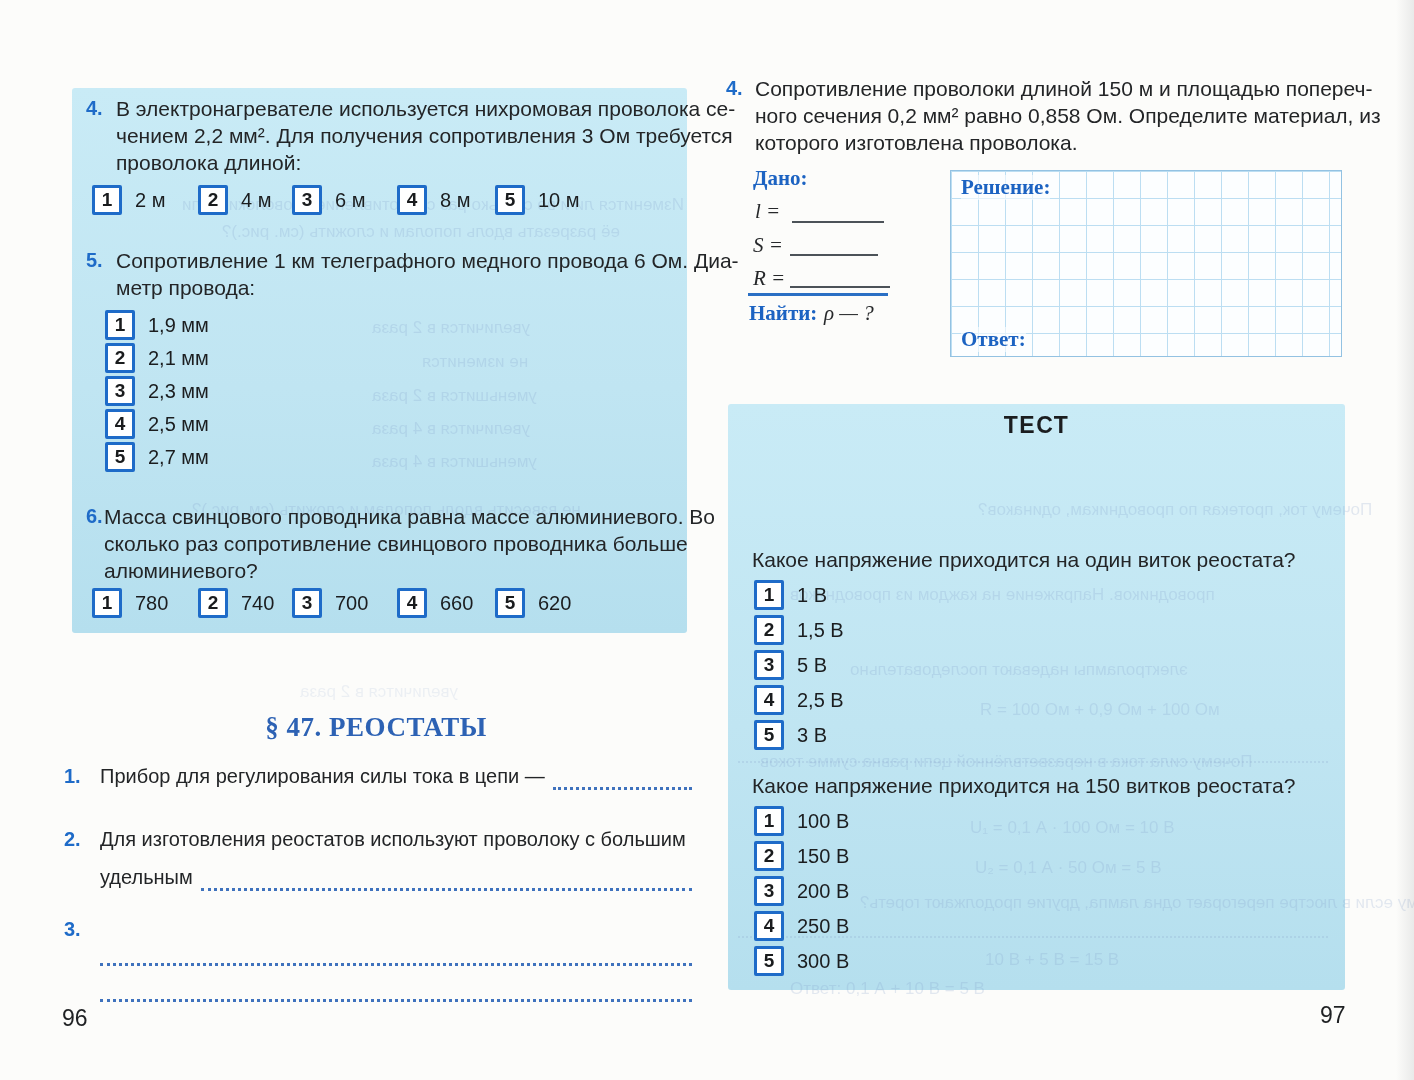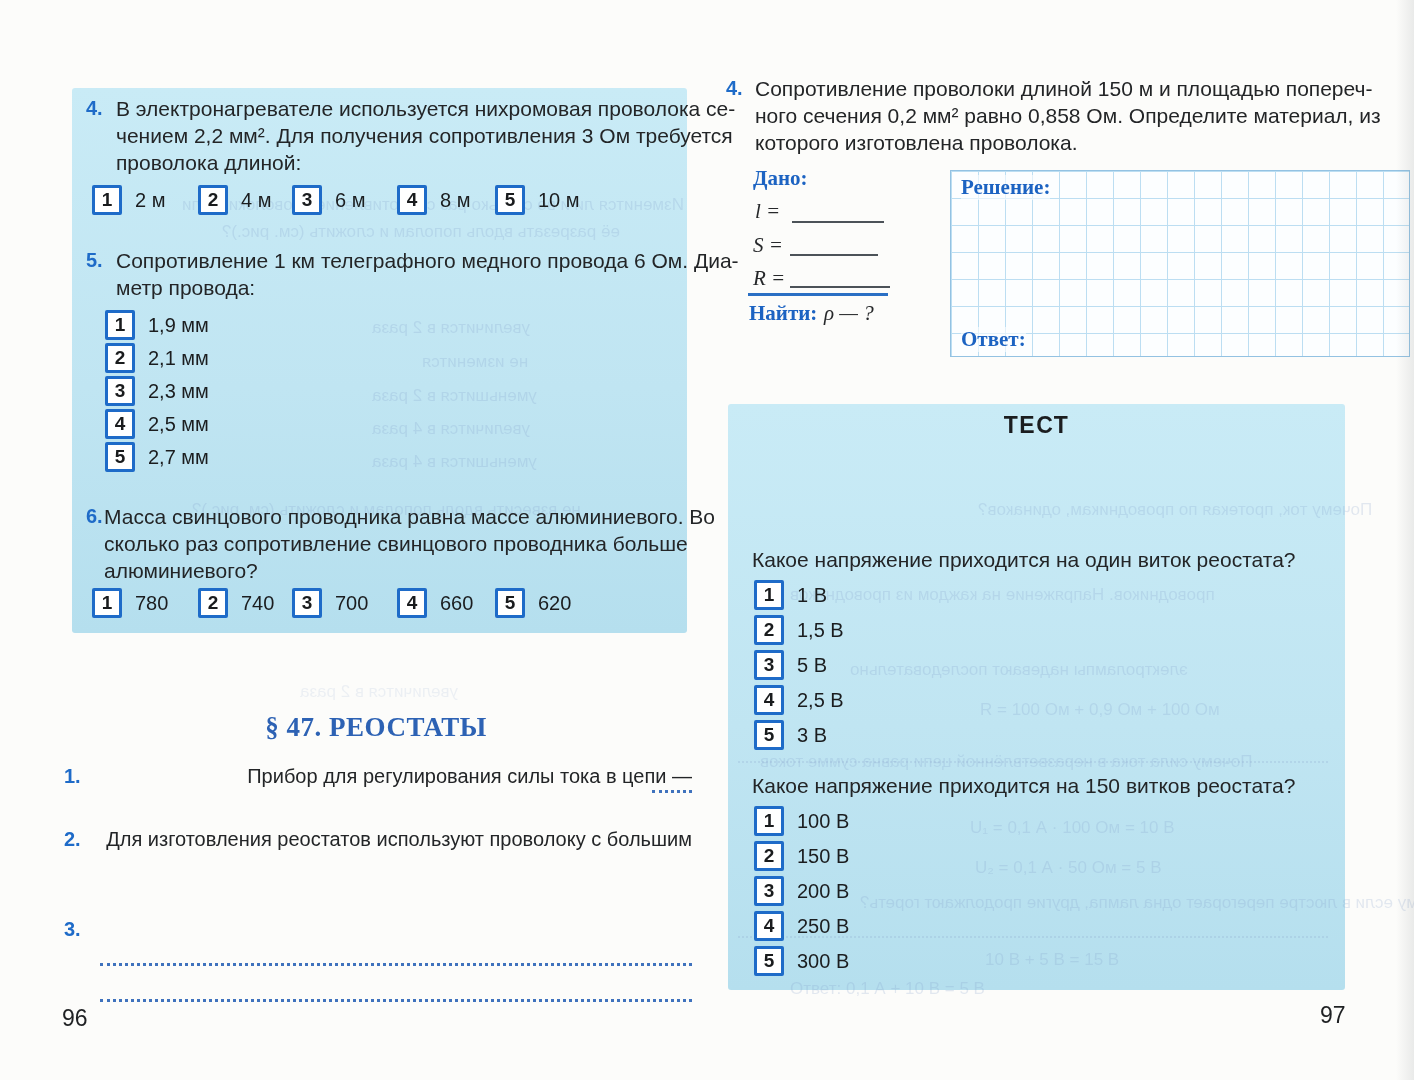--- a/index.html
+++ b/index.html
@@ -13,30 +13,30 @@
   .qtext{position:absolute;white-space:pre;font-size:21px;line-height:27px;color:#232527;}
   
   .opt{position:absolute;display:flex;align-items:center;gap:13px;font-size:20px;color:#1b1d1f;}
   .cb{display:inline-flex;align-items:center;justify-content:center;width:30px;height:30px;box-sizing:border-box;
       background:#ffffff;border:3px solid #1e6bc8;border-radius:2px;font-weight:bold;font-size:19px;color:#191b1d;}
   .ol{white-space:nowrap;}
   
   .section-title{position:absolute;font-family:"Liberation Serif",serif;font-weight:bold;font-size:27px;
       color:#2d62b4;text-align:center;letter-spacing:.5px;}
   .item-num{position:absolute;color:#1e6bc8;font-weight:bold;font-size:20px;line-height:27px;}
-  .item-line{position:absolute;display:flex;align-items:flex-end;font-size:20px;line-height:27px;color:#232527;flex-direction:column;}
+  .item-line{position:absolute;display:flex;align-items:flex-end;font-size:20px;line-height:27px;color:#232527;}
   .dots{flex:1;border-bottom:3px dotted #3f72bd;height:17px;margin-left:8px;min-width:40px;}
   .dotline{position:absolute;height:15px;border-bottom:3px dotted #3f72bd;}
   .pagenum{position:absolute;font-size:23px;color:#1f2123;}
   
   .slabel{font-family:"Liberation Serif",serif;font-weight:bold;color:#1c63c2;font-size:21px;white-space:nowrap;}
   .math{font-family:"Liberation Serif",serif;font-style:italic;font-size:21px;color:#26282a;white-space:nowrap;}
   .u-line{position:absolute;height:2px;background:#4c5258;}
   .given-rule{position:absolute;height:3px;background:#2a6fc4;}
-  .solution{position:absolute;left:950px;top:170px;width:460px;height:187px;background:#fcfeff;
+  .solution{position:absolute;left:950px;top:170px;width:392px;height:187px;background:#fcfeff;
       border:1px solid #93c2e2;box-sizing:border-box;
       background-image:repeating-linear-gradient(90deg,#bcdef2 0 1px,transparent 1px 27px),
                        repeating-linear-gradient(180deg,#bcdef2 0 1px,transparent 1px 27px);}
   .test-title{position:absolute;width:100%;text-align:center;font-weight:bold;font-size:23px;
       letter-spacing:1.5px;color:#1b1d1f;}
   
   .ghost{position:absolute;color:#7b97c6;opacity:.20;font-size:17px;white-space:nowrap;filter:blur(.4px);}
   .mir{transform:scaleX(-1);}
   .ghost-dot{position:absolute;border-bottom:2px dotted #8fa9cf;opacity:.25;height:2px;}
   .curl{position:absolute;right:0;top:0;width:18px;height:100%;
@@ -142,20 +142,24 @@
 
   <span class="item-num" style="left:64px;top:763px;">1.</span>
   <div class="item-line" style="left:100px;top:763px;width:592px;">
     <span>Прибор для регулирования силы тока в цепи —</span>
     <span class="dots"></span>
   </div>
 
   <span class="item-num" style="left:64px;top:826px;">2.</span>
   <div class="item-line" style="left:100px;top:826px;width:592px;">
     <span>Для изготовления реостатов используют проволоку с большим</span>
+  </div>
+  <div class="item-line" style="left:100px;top:864px;width:592px;">
+    <span>удельным</span>
+    <span class="dots"></span>
   </div>
 
   <span class="item-num" style="left:64px;top:916px;">3.</span>
   <div class="dotline" style="left:100px;top:948px;width:592px;"></div>
   <div class="dotline" style="left:100px;top:984px;width:592px;"></div>
 
   <div class="pagenum" style="left:62px;top:1005px;text-align:center;">96</div>
 
   <span class="qnum" style="left:726px;top:75px;">4.</span>
   <div class="qtext" style="left:755px;top:75px;">Сопротивление проволоки длиной 150 м и площадью попереч-

